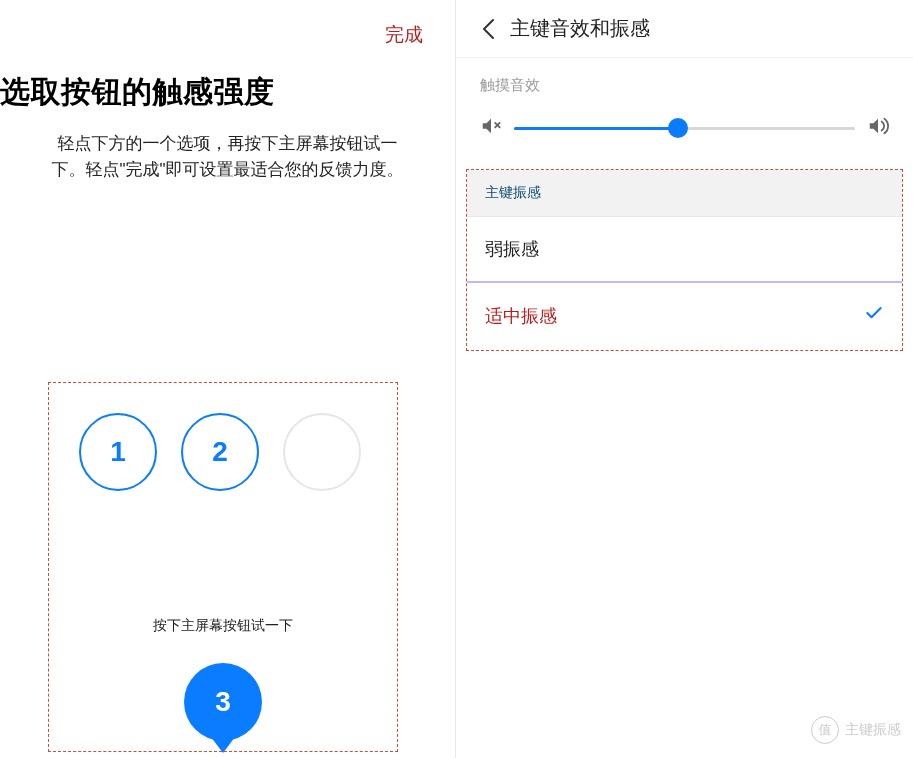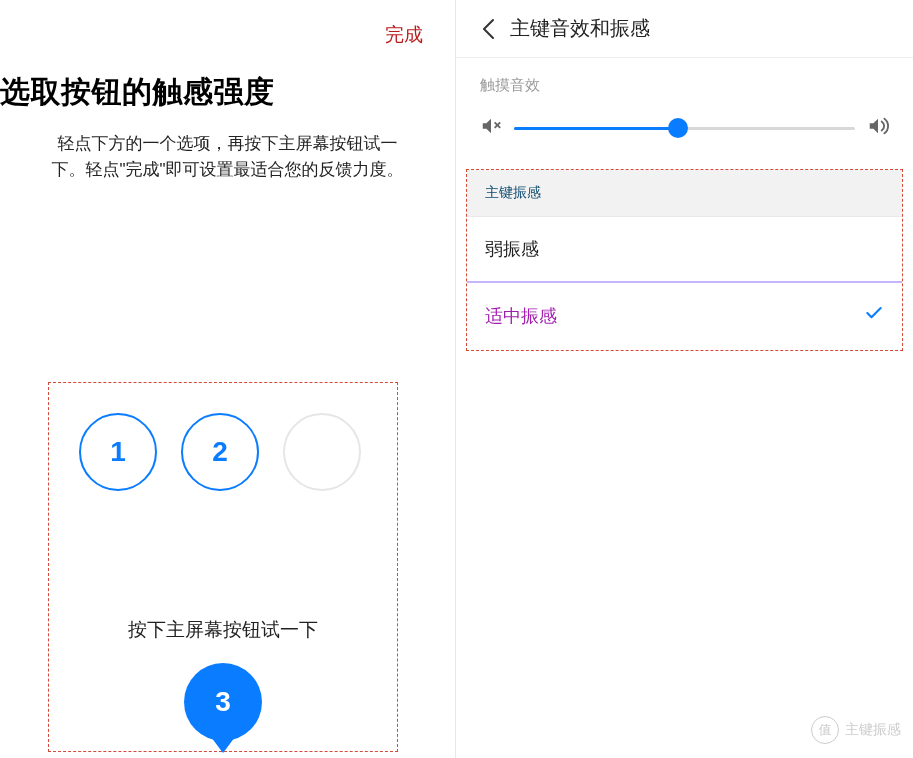--- a/index.html
+++ b/index.html
@@ -78,21 +78,21 @@
     .circle-btn.empty {
       border: 2px solid #e6e6e6;
       color: transparent;
     }
     .press-hint {
       position: absolute;
       top: 234px;
       left: 0;
       right: 0;
       text-align: center;
-      font-size: 19px;
+      font-size: 14px;
       color: #222;
     }
     .balloon {
       position: absolute;
       top: 280px;
       left: 50%;
       transform: translateX(-50%);
       width: 78px;
       height: 78px;
       background: #0a7cff;
@@ -190,21 +190,21 @@
     .option-item {
       padding: 20px 18px;
       font-size: 18px;
       color: #222;
       border-bottom: 2px solid #c4b5fd;
       display: flex;
       align-items: center;
       justify-content: space-between;
     }
     .option-item:last-child { border-bottom: none; }
-    .option-item.selected { color: #a21caf; }
+    .option-item.selected { color: #b91c1c; }
     .check-icon { color: #0a7cff; }
     .watermark {
       position: absolute;
       right: 12px;
       bottom: 14px;
       display: flex;
       align-items: center;
       gap: 6px;
       color: #ccc;
       font-size: 14px;

